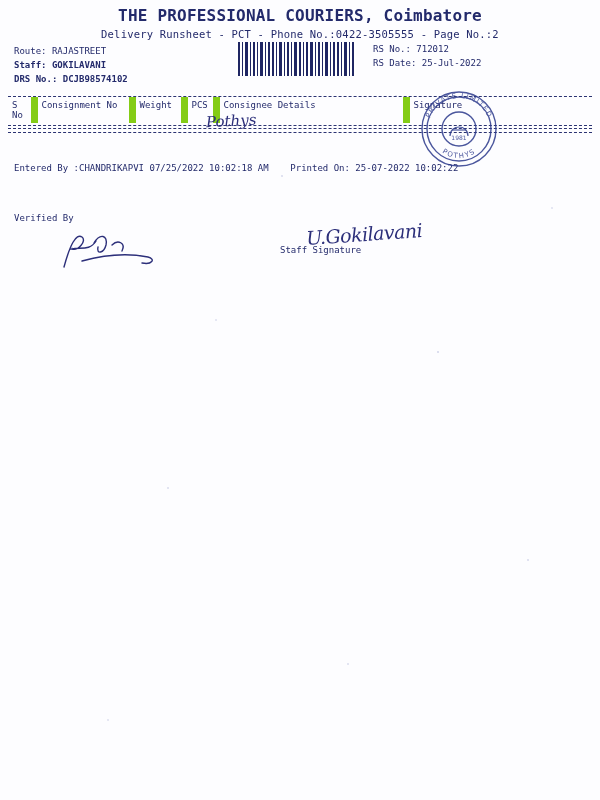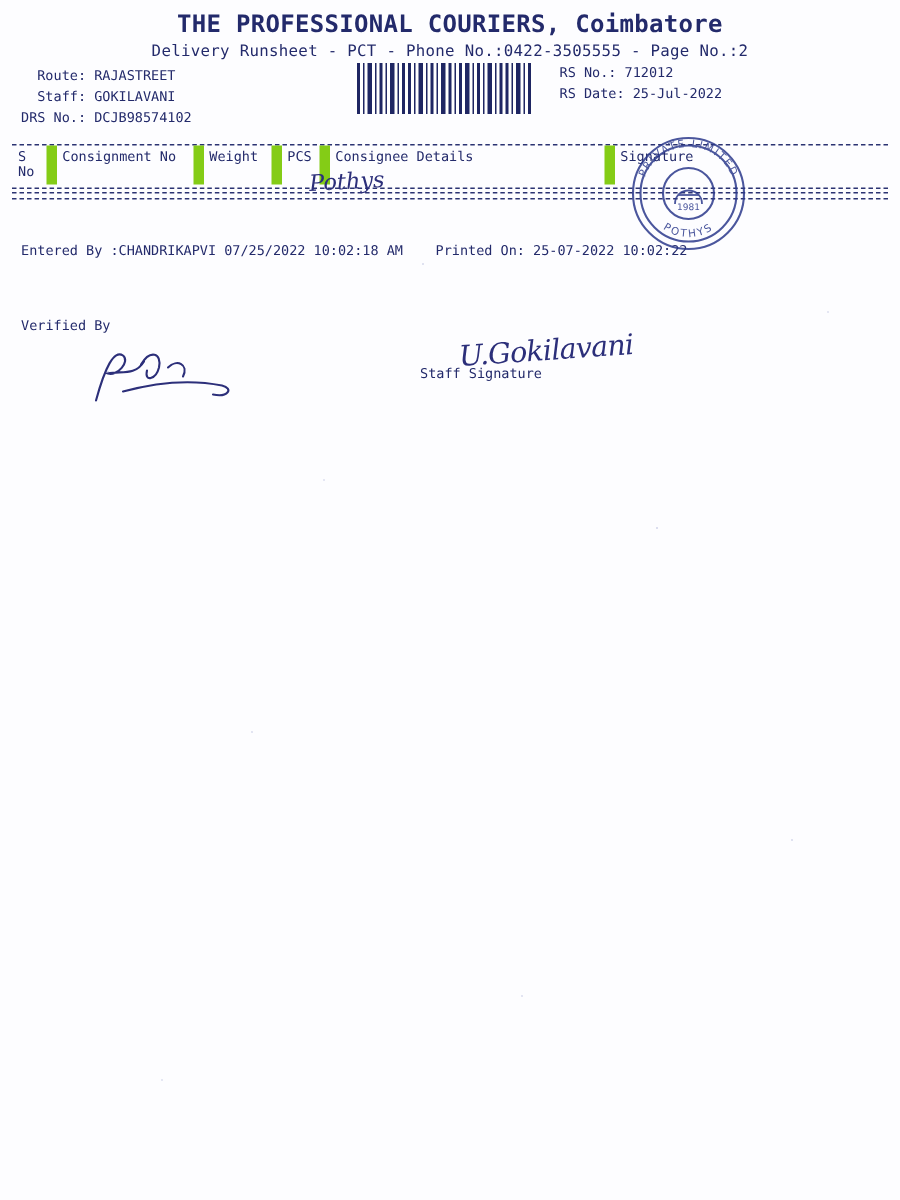--- a/index.html
+++ b/index.html
@@ -63,22 +63,22 @@
     position: relative;
     height: 52px;
     font-size: 9px;
   }
   .meta-left {
     position: absolute;
     left: 6px;
     top: 2px;
     line-height: 14px;
   }
-  .meta-left div { white-space: pre; text-align: center; }
-  .meta-left .b { font-weight: normal; }
+  .meta-left div { white-space: pre; }
+  .meta-left .b { font-weight: bold; }
   .meta-right {
     position: absolute;
     left: 365px;
     top: 0px;
     line-height: 14px;
   }
   .barcode {
     position: absolute;
     left: 228px;
     top: 0px;

